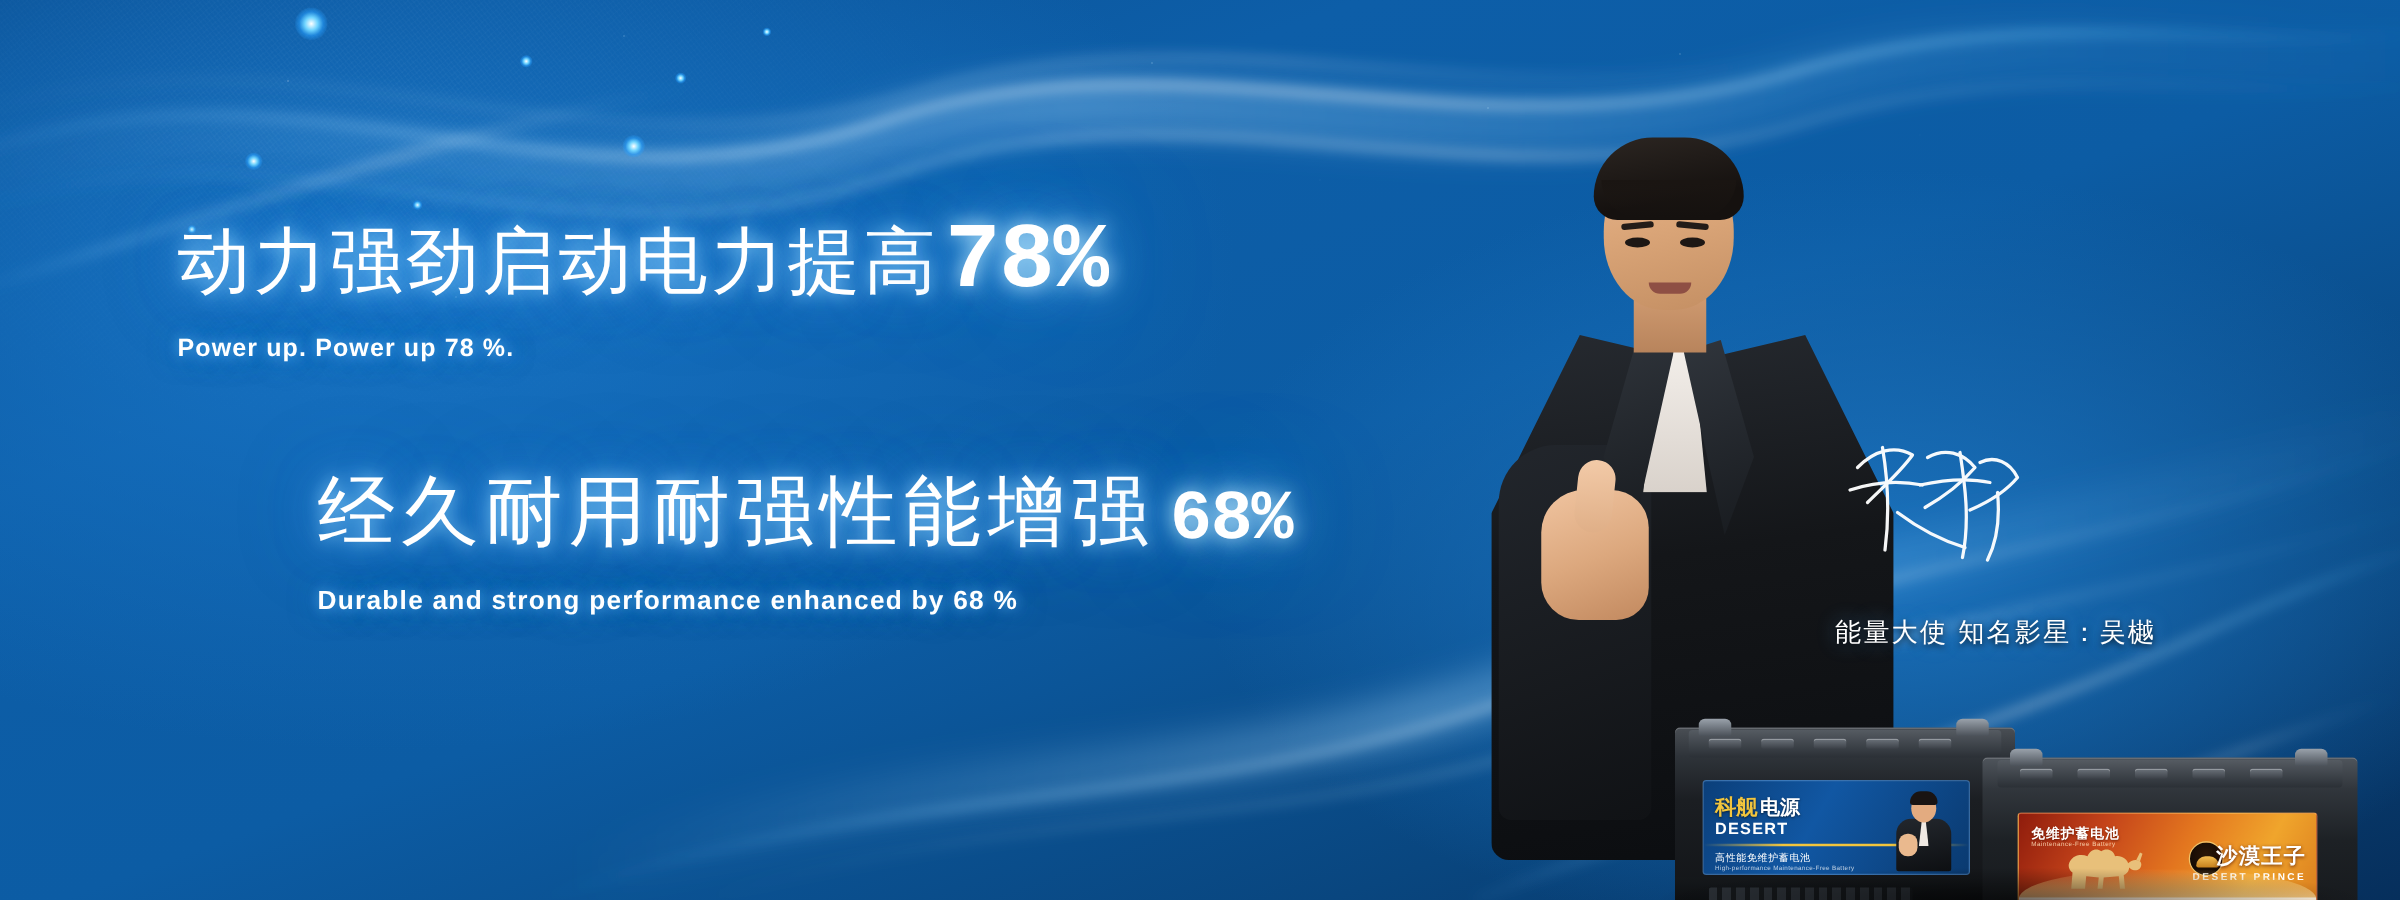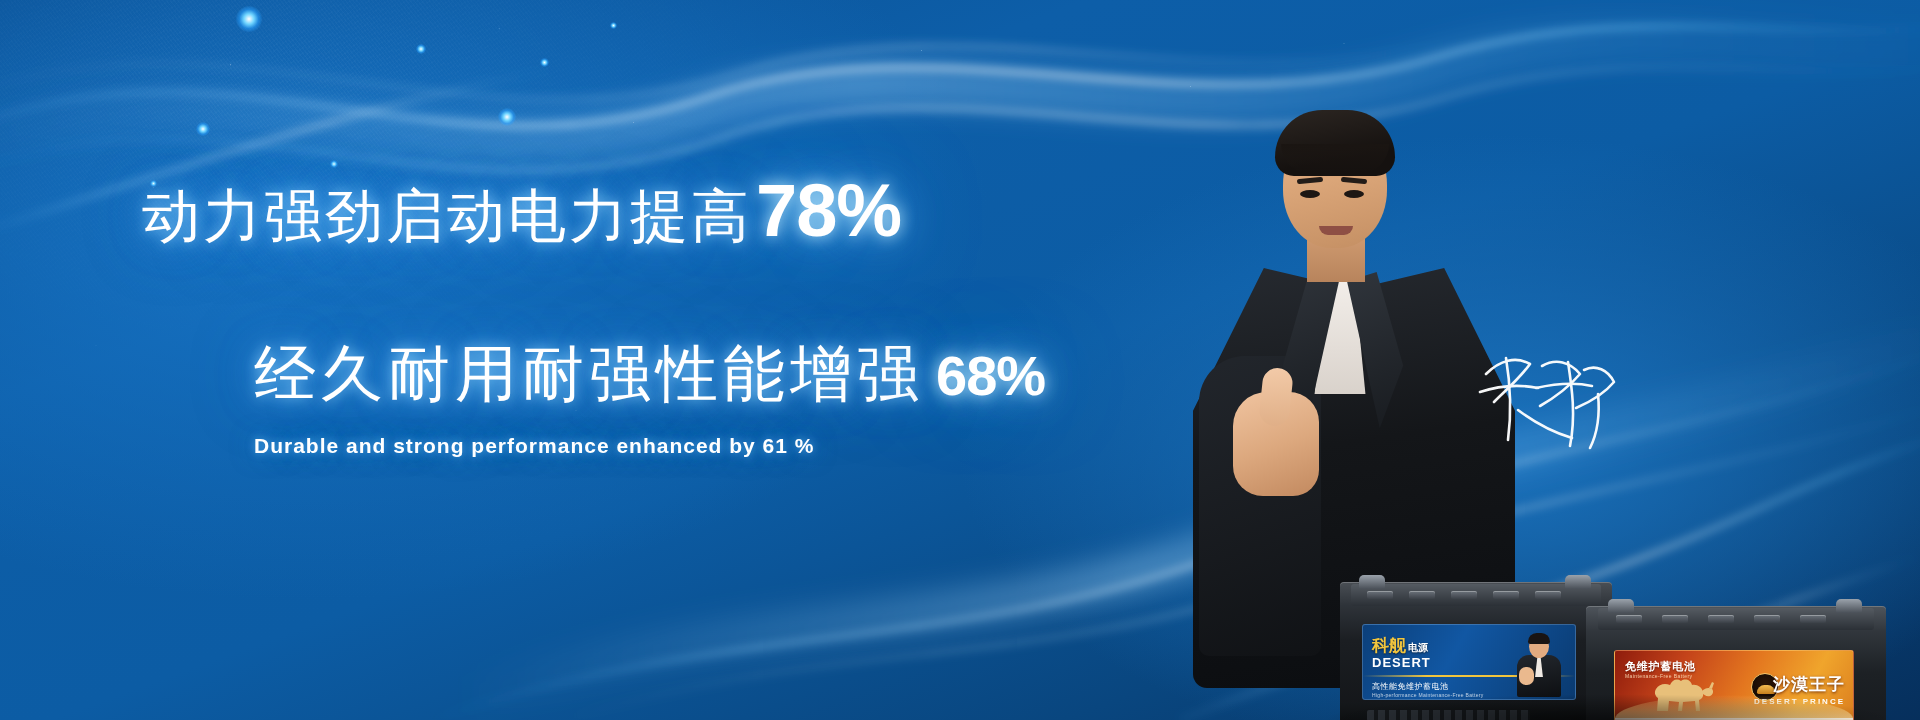--- a/index.html
+++ b/index.html
@@ -92,21 +92,21 @@
     font-size: 58px;
     font-weight: 400;
     letter-spacing: 3px;
     font-family: "DejaVu Sans", "Liberation Sans", sans-serif;
   }
   .headline .num {
     font-size: 74px;
     font-weight: 800;
     letter-spacing: -1px;
     margin-left: 4px;
-    font-family: Liberation Sans, sans-serif;
+    font-family: Liberation Mono, monospace;
     text-shadow:
       0 0 16px rgba(190,235,255,1),
       0 0 40px rgba(90,185,255,.9),
       0 0 78px rgba(40,145,245,.6);
   }
 
   .subline {
     color: #ffffff;
     font-size: 20px;
     font-weight: 700;
@@ -315,21 +315,21 @@
     background: linear-gradient(120deg, #0b3f7a 0%, #1157a3 42%, #0a3a70 100%);
     border: 1px solid rgba(160,200,240,.3);
   }
   .kj-brand {
     position: absolute; left: 9px; top: 9px;
     color: #f2c53d;
     font-size: 17px; font-weight: 700; letter-spacing: 0;
     font-family: "DejaVu Sans", "Liberation Sans", sans-serif;
     text-shadow: 0 1px 2px rgba(0,0,0,.6);
   }
-  .kj-brand .pow { font-size: 10px; color: #ffffff; margin-left: 2px; }
+  .kj-brand .pow { font-size: 16px; color: #ffffff; margin-left: 2px; }
   .kj-latin {
     position: absolute; left: 9px; top: 30px;
     color: #ffffff; font-size: 13px; font-weight: 700; letter-spacing: 1px;
   }
   .kj-stripe {
     position: absolute; left: 0; top: 50px;
     width: 100%; height: 2px;
     background: linear-gradient(90deg, rgba(242,197,61,0) 0%, #f2c53d 30%, #f2c53d 70%, rgba(242,197,61,0) 100%);
   }
   .kj-sub {
@@ -506,28 +506,29 @@
   <div class="glow-dot" style="left:150px;  top:180px; width:7px;  height:7px;"></div>
   <div class="glow-dot" style="left:610px;  top:22px;  width:7px;  height:7px;"></div>
 
   <div class="copy">
 
     <div class="row-1">
       <div class="headline">
         <span class="zh">动力强劲启动电力提高</span>
         <span class="num">78%</span>
       </div>
+      <div class="subline">Power up. Power up 78 %.</div>
     </div>
 
     <div class="row-2">
       <div class="headline">
         <span class="zh">经久耐用耐强性能增强</span>
         <span class="num">68%</span>
       </div>
-      <div class="subline">Durable and strong performance enhanced by 61 %</div>
+      <div class="subline">Durable and strong performance enhanced by 68 %</div>
     </div>
 
   </div>
 
   <div class="person">
     <div class="p-body"></div>
     <div class="p-arm"></div>
     <div class="p-shirt"></div>
     <div class="p-lapel-l"></div>
     <div class="p-lapel-r"></div>
@@ -552,20 +553,21 @@
         <path d="M70,26 C84,18 98,22 108,34 C96,48 82,58 68,66"></path>
         <path d="M64,48 C82,44 102,42 120,46"></path>
         <path d="M96,22 C100,48 104,76 98,106"></path>
         <path d="M112,30 C124,24 136,30 142,42 C132,54 118,62 104,68"></path>
         <path d="M126,54 C128,74 126,92 118,108"></path>
         <path d="M46,70 C62,82 80,92 100,98"></path>
       </g>
     </svg>
   </div>
 
+  <div class="ambassador">能量大使  知名影星：吴樾</div>
 
   <div class="batteries">
 
     <div class="battery bat-left">
       <div class="bat-top">
         <div class="vent" style="left:16px;"></div>
         <div class="vent" style="left:58px;"></div>
         <div class="vent" style="left:100px;"></div>
         <div class="vent" style="left:142px;"></div>
         <div class="vent" style="left:184px;"></div>

